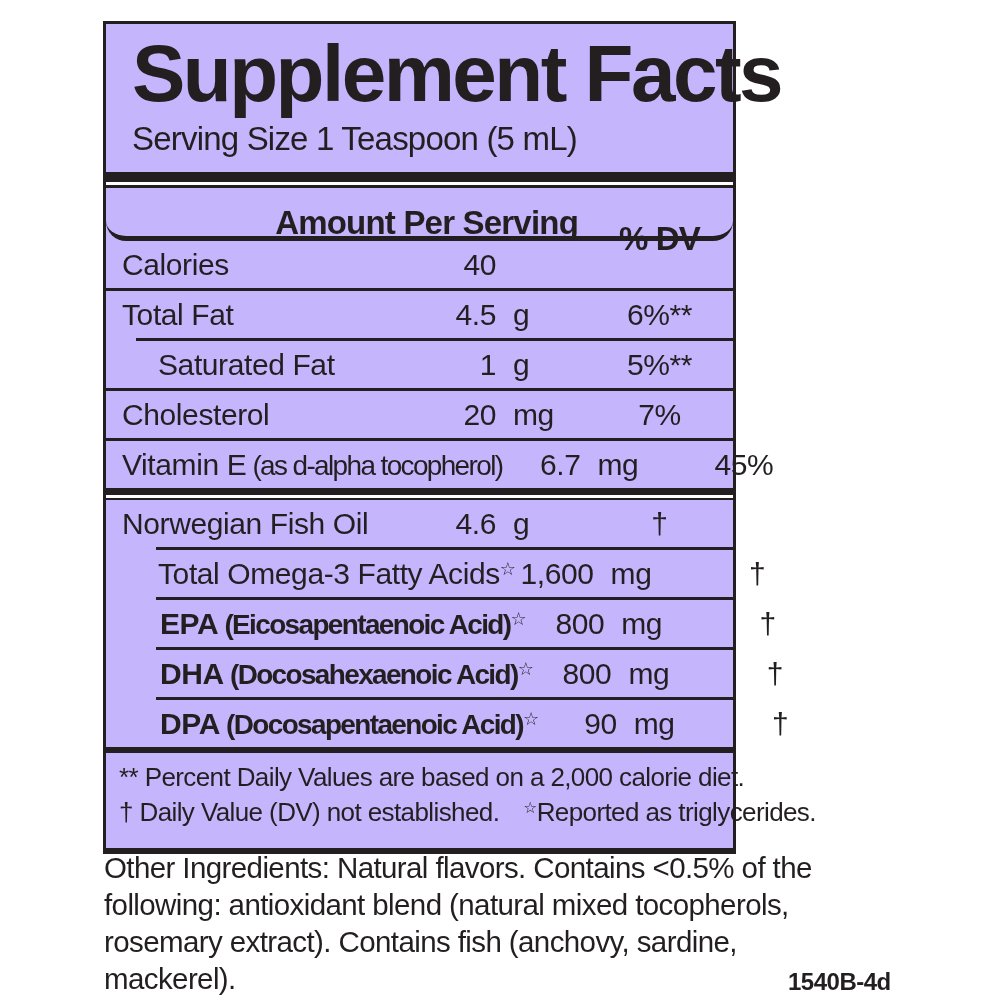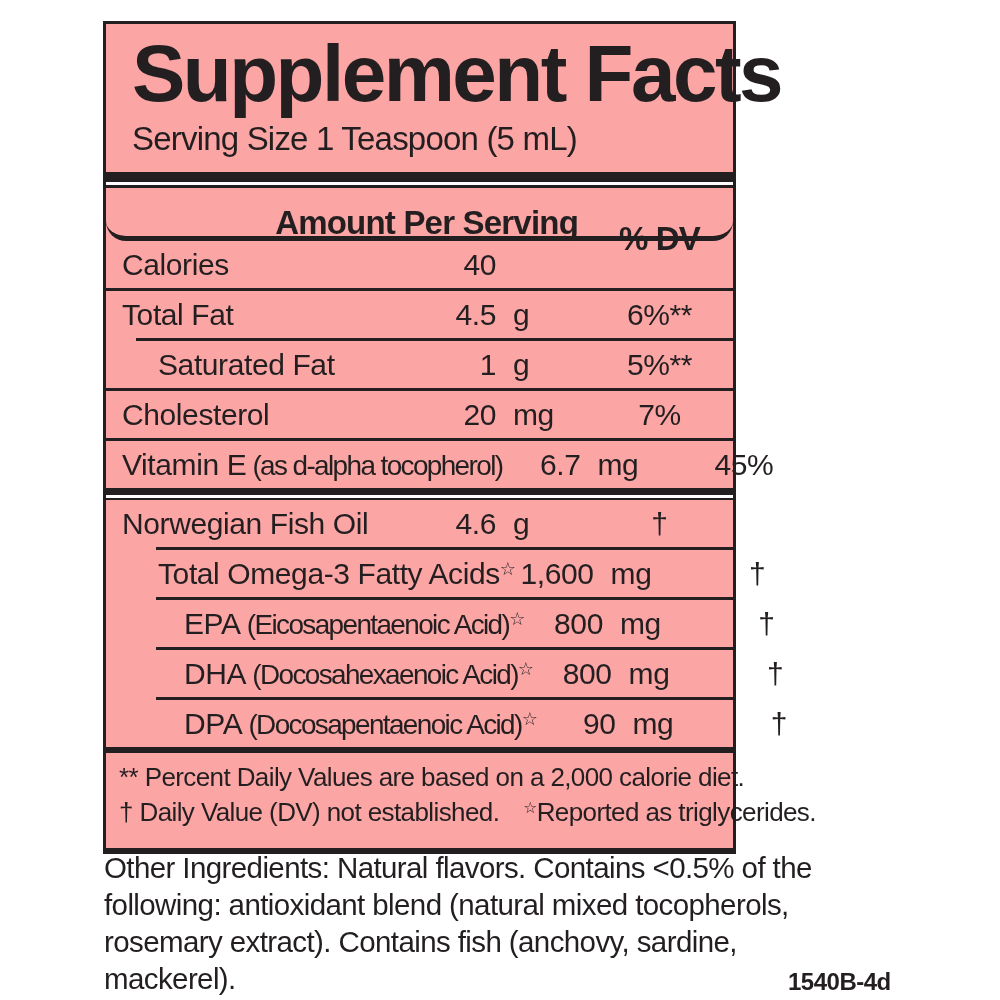--- a/index.html
+++ b/index.html
@@ -5,21 +5,21 @@
   html,body { margin:0; padding:0; background:#ffffff; }
   .canvas {
     position:relative; width:1000px; height:1000px; background:#ffffff;
     font-family:"Liberation Sans","DejaVu Sans",sans-serif;
     color:#231f20; overflow:hidden;
   }
 
   
   .label-box {
     position:absolute; left:103px; top:21px; width:633px;
-    box-sizing:border-box; background:#fca5a5;
+    box-sizing:border-box; background:#c4b5fd;
     border:3px solid #231f20; border-bottom-width:6px;
   }
 
   .title-block { padding:10px 26px 14px 26px; }
   .sf-title {
     font-size:80px; font-weight:800; line-height:1.0;
     letter-spacing:-2.5px; white-space:nowrap;
   }
   .sf-serving {
     font-size:33px; margin-top:6px; letter-spacing:-0.8px; white-space:nowrap;
@@ -40,21 +40,21 @@
     font-weight:bold; font-size:33px; letter-spacing:-0.8px;border-radius:20px;
   }
   .hdr-amount { grid-column:1 / 4; text-align:right; padding-right:8px; white-space:nowrap; }
   .hdr-dv { grid-column:4; text-align:center; white-space:nowrap;margin-top:32px; }
 
   .rows { }
   .row { min-height:47px; align-items:center; font-size:30px; letter-spacing:-0.4px; }
   .lbl { white-space:nowrap; overflow:visible; }
   .lbl.ind0 { padding-left:16px; }
   .lbl.ind1 { padding-left:52px; }
-  .lbl.ind2 { padding-left:78px; }
+  .lbl.ind2 { padding-left:54px;font-weight:bold; }
   .note { letter-spacing:-1.6px; font-size:0.93em; }
   .star-sup { font-size:0.60em; vertical-align:super; line-height:0; position:relative; top:2px; }
   .num { text-align:right; white-space:nowrap; }
   .unit { padding-left:17px; white-space:nowrap; }
   .dv { text-align:center; white-space:nowrap; }
 
   .sep { height:3px; background:#231f20; }
   .sep.indent-sm { margin-left:30px; }
   .sep.indent-lg { margin-left:50px; }
   .sep.double {

